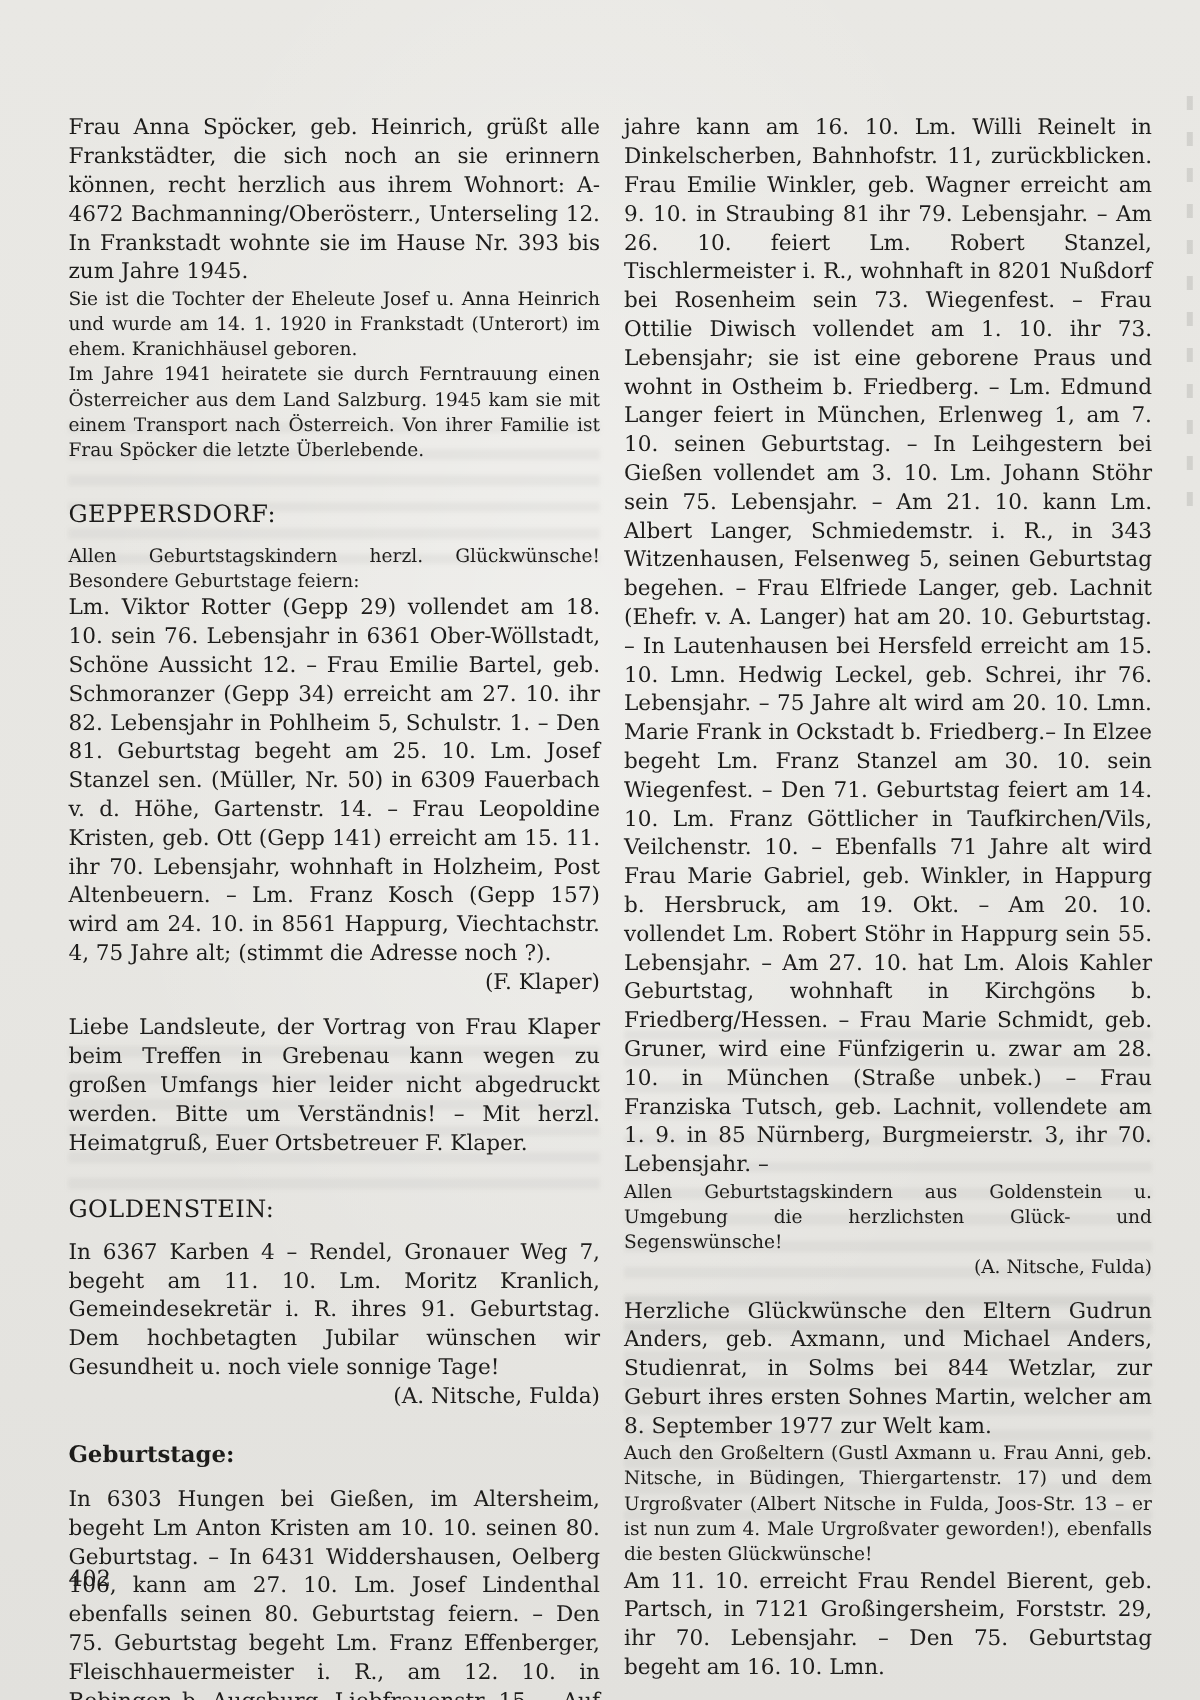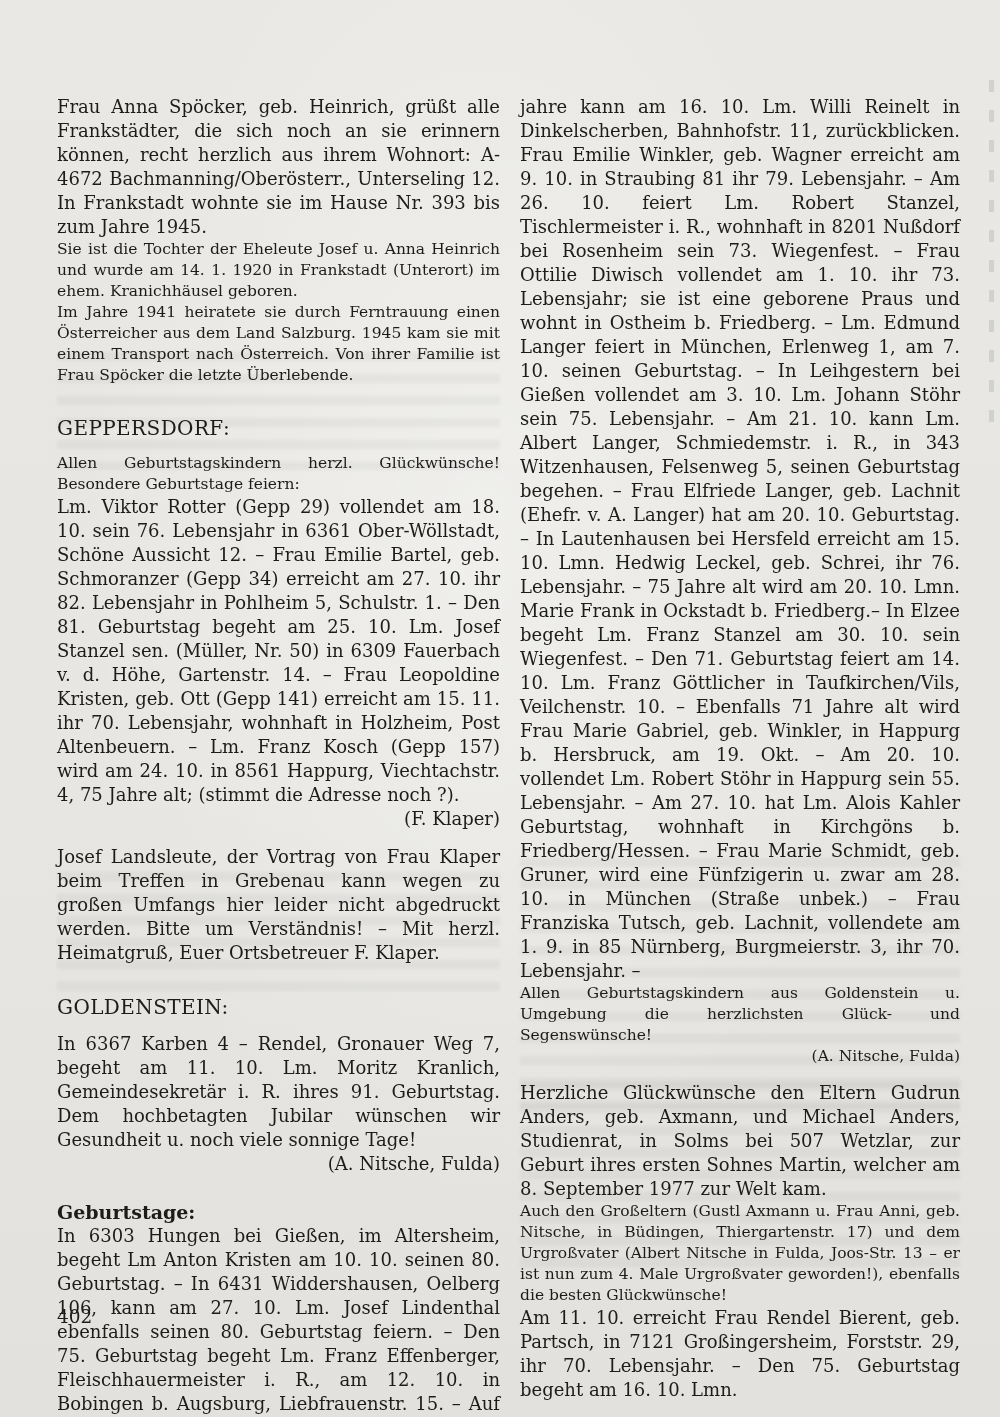--- a/index.html
+++ b/index.html
@@ -48,21 +48,21 @@
     text-align:justify;text-justify:inter-word;
   }
   .small-right{text-align:right;}
   .right{font-size:18px;line-height:24px;text-align:right;}
   .heading{
     font-weight:400;font-size:20px;line-height:23px;
     letter-spacing:.4px;margin:31px 0 13px 0;
   }
   .subheading{
     font-weight:700;font-size:19px;line-height:22px;
-    margin:25px 0 1px 0;
+    margin:25px 0 15px 0;
   }
   b{font-weight:400;}
   .page-number{
     position:absolute;left:57px;top:1306px;
     font-size:18.5px;z-index:2;
   }
 </style>
 </head>
 <body>
 
@@ -75,29 +75,29 @@
 <div class="edge-marks"></div>
 
 <div class="col col-left">
     <div class="blk body"><span>Frau </span><b>Anna Spöcker,</b><span> geb. Heinrich, grüßt alle Frankstädter, die sich noch an sie erinnern können, recht herzlich aus ihrem Wohnort: A-4672 Bachmanning/Oberösterr., Unterseling 12. In Frankstadt wohnte sie im Hause Nr. 393 bis zum Jahre 1945.</span></div>
     <div class="blk small"><span>Sie ist die Tochter der Eheleute Josef u. Anna Heinrich und wurde am 14. 1. 1920 in Frankstadt (Unterort) im ehem. Kranichhäusel geboren.</span></div>
     <div class="blk small"><span>Im Jahre 1941 heiratete sie durch Ferntrauung einen Österreicher aus dem Land Salzburg. 1945 kam sie mit einem Transport nach Österreich. Von ihrer Familie ist Frau Spöcker die letzte Überlebende.</span></div>
     <div class="blk heading"><span>GEPPERSDORF:</span></div>
     <div class="blk small"><span>Allen Geburtstagskindern herzl. Glückwünsche! Besondere Geburtstage feiern:</span></div>
     <div class="blk body"><span>Lm. </span><b>Viktor Rotter</b><span> (Gepp 29) vollendet am 18. 10. sein 76. Lebensjahr in 6361 Ober-Wöllstadt, Schöne Aussicht 12. – Frau </span><b>Emilie Bartel,</b><span> geb. Schmoranzer (Gepp 34) erreicht am 27. 10. ihr 82. Lebensjahr in Pohlheim 5, Schulstr. 1. – Den 81. Geburtstag begeht am 25. 10. Lm. </span><b>Josef Stanzel sen.</b><span> (Müller, Nr. 50) in 6309 Fauerbach v. d. Höhe, Gartenstr. 14. – Frau </span><b>Leopoldine Kristen,</b><span> geb. Ott (Gepp 141) erreicht am 15. 11. ihr 70. Lebensjahr, wohnhaft in Holzheim, Post Altenbeuern. – Lm. </span><b>Franz Kosch</b><span> (Gepp 157) wird am 24. 10. in 8561 Happurg, Viechtachstr. 4, 75 Jahre alt; (stimmt die Adresse noch ?).</span></div>
     <div class="blk right"><span>(F. Klaper)</span></div>
-    <div class="blk body-spaced"><b>Josef Landsleute,</b><span> der Vortrag von Frau Klaper beim Treffen in Grebenau kann wegen zu großen Umfangs hier leider nicht abgedruckt werden. Bitte um Verständnis! – Mit herzl. Heimatgruß, Euer Ortsbetreuer F. Klaper.</span></div>
+    <div class="blk body-spaced"><b>Liebe Landsleute,</b><span> der Vortrag von Frau Klaper beim Treffen in Grebenau kann wegen zu großen Umfangs hier leider nicht abgedruckt werden. Bitte um Verständnis! – Mit herzl. Heimatgruß, Euer Ortsbetreuer F. Klaper.</span></div>
     <div class="blk heading"><span>GOLDENSTEIN:</span></div>
     <div class="blk body"><span>In 6367 Karben 4 – Rendel, Gronauer Weg 7, begeht am 11. 10. Lm. </span><b>Moritz Kranlich,</b><span> Gemeindesekretär i. R. ihres </span><b>91. Geburtstag.</b><span> Dem hochbetagten Jubilar wünschen wir Gesundheit u. noch viele sonnige Tage!</span></div>
     <div class="blk right"><span>(A. Nitsche, Fulda)</span></div>
     <div class="blk subheading"><span>Geburtstage:</span></div>
     <div class="blk body"><span>In 6303 Hungen bei Gießen, im Altersheim, begeht Lm </span><b>Anton Kristen</b><span> am 10. 10. seinen 80. Geburtstag. – In 6431 Widdershausen, Oelberg 106, kann am 27. 10. Lm. </span><b>Josef Lindenthal</b><span> ebenfalls seinen 80. Geburtstag feiern. – Den 75. Geburtstag begeht Lm. </span><b>Franz Effenberger,</b><span> Fleischhauermeister i. R., am 12. 10. in Bobingen b. Augsburg, Liebfrauenstr. 15. – Auf 77 Lebens-</span></div>
   </div>
 <div class="col col-right">
     <div class="blk body"><span>jahre kann am 16. 10. Lm. </span><b>Willi Reinelt</b><span> in Dinkelscherben, Bahnhofstr. 11, zurückblicken. Frau </span><b>Emilie Winkler,</b><span> geb. Wagner erreicht am 9. 10. in Straubing 81 ihr 79. Lebensjahr. – Am 26. 10. feiert Lm. </span><b>Robert Stanzel,</b><span> Tischlermeister i. R., wohnhaft in 8201 Nußdorf bei Rosenheim sein 73. Wiegenfest. – Frau </span><b>Ottilie Diwisch</b><span> vollendet am 1. 10. ihr 73. Lebensjahr; sie ist eine geborene Praus und wohnt in Ostheim b. Friedberg. – Lm. </span><b>Edmund Langer</b><span> feiert in München, Erlenweg 1, am 7. 10. seinen Geburtstag. – In Leihgestern bei Gießen vollendet am 3. 10. Lm. </span><b>Johann Stöhr</b><span> sein 75. Lebensjahr. – Am 21. 10. kann Lm. </span><b>Albert Langer,</b><span> Schmiedemstr. i. R., in 343 Witzenhausen, Felsenweg 5, seinen Geburtstag begehen. – Frau </span><b>Elfriede Langer,</b><span> geb. Lachnit (Ehefr. v. A. Langer) hat am 20. 10. Geburtstag. – In Lautenhausen bei Hersfeld erreicht am 15. 10. Lmn. </span><b>Hedwig Leckel,</b><span> geb. Schrei, ihr 76. Lebensjahr. – 75 Jahre alt wird am 20. 10. Lmn. </span><b>Marie Frank</b><span> in Ockstadt b. Friedberg.– In Elzee begeht Lm. </span><b>Franz Stanzel</b><span> am 30. 10. sein Wiegenfest. – Den 71. Geburtstag feiert am 14. 10. Lm. </span><b>Franz Göttlicher</b><span> in Taufkirchen/Vils, Veilchenstr. 10. – Ebenfalls 71 Jahre alt wird Frau </span><b>Marie Gabriel,</b><span> geb. Winkler, in Happurg b. Hersbruck, am 19. Okt. – Am 20. 10. vollendet Lm. </span><b>Robert Stöhr</b><span> in Happurg sein 55. Lebensjahr. – Am 27. 10. hat Lm. </span><b>Alois Kahler</b><span> Geburtstag, wohnhaft in Kirchgöns b. Friedberg/Hessen. – Frau </span><b>Marie Schmidt,</b><span> geb. Gruner, wird eine Fünfzigerin u. zwar am 28. 10. in München (Straße unbek.) – Frau </span><b>Franziska Tutsch,</b><span> geb. Lachnit, vollendete am 1. 9. in 85 Nürnberg, Burgmeierstr. 3, ihr 70. Lebensjahr. –</span></div>
     <div class="blk small"><span>Allen Geburtstagskindern aus Goldenstein u. Umgebung die herzlichsten Glück- und Segenswünsche!</span></div>
     <div class="blk small-right"><span>(A. Nitsche, Fulda)</span></div>
-    <div class="blk body-spaced"><span>Herzliche Glückwünsche den Eltern </span><b>Gudrun Anders,</b><span> geb. Axmann, und </span><b>Michael Anders,</b><span> Studienrat, in Solms bei 507 Wetzlar, zur Geburt ihres ersten Sohnes </span><b>Martin,</b><span> welcher am 8. September 1977 zur Welt kam.</span></div>
+    <div class="blk body-spaced"><span>Herzliche Glückwünsche den Eltern </span><b>Gudrun Anders,</b><span> geb. Axmann, und </span><b>Michael Anders,</b><span> Studienrat, in Solms bei 844 Wetzlar, zur Geburt ihres ersten Sohnes </span><b>Martin,</b><span> welcher am 8. September 1977 zur Welt kam.</span></div>
     <div class="blk small"><span>Auch den Großeltern (Gustl Axmann u. Frau Anni, geb. Nitsche, in Büdingen, Thiergartenstr. 17) und dem Urgroßvater (Albert Nitsche in Fulda, Joos-Str. 13 – er ist nun zum 4. Male Urgroßvater geworden!), ebenfalls die besten Glückwünsche!</span></div>
     <div class="blk body"><span>Am 11. 10. erreicht Frau </span><b>Rendel Bierent,</b><span> geb. Partsch, in 7121 Großingersheim, Forststr. 29, ihr 70. Lebensjahr. – Den 75. Geburtstag begeht am 16. 10. Lmn. </span></div>
   </div>
 
 <div class="page-number">402</div>
 
 </body></html>

